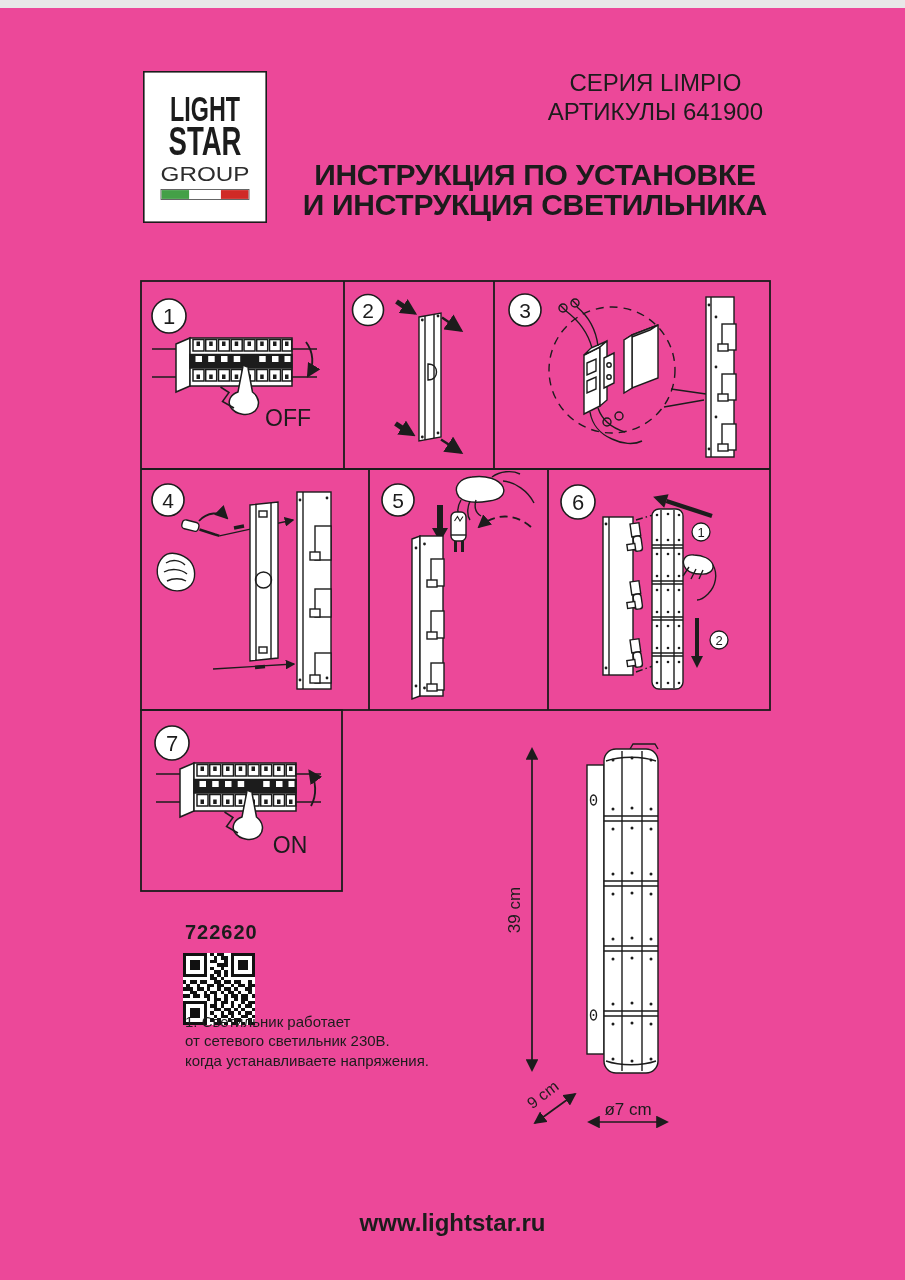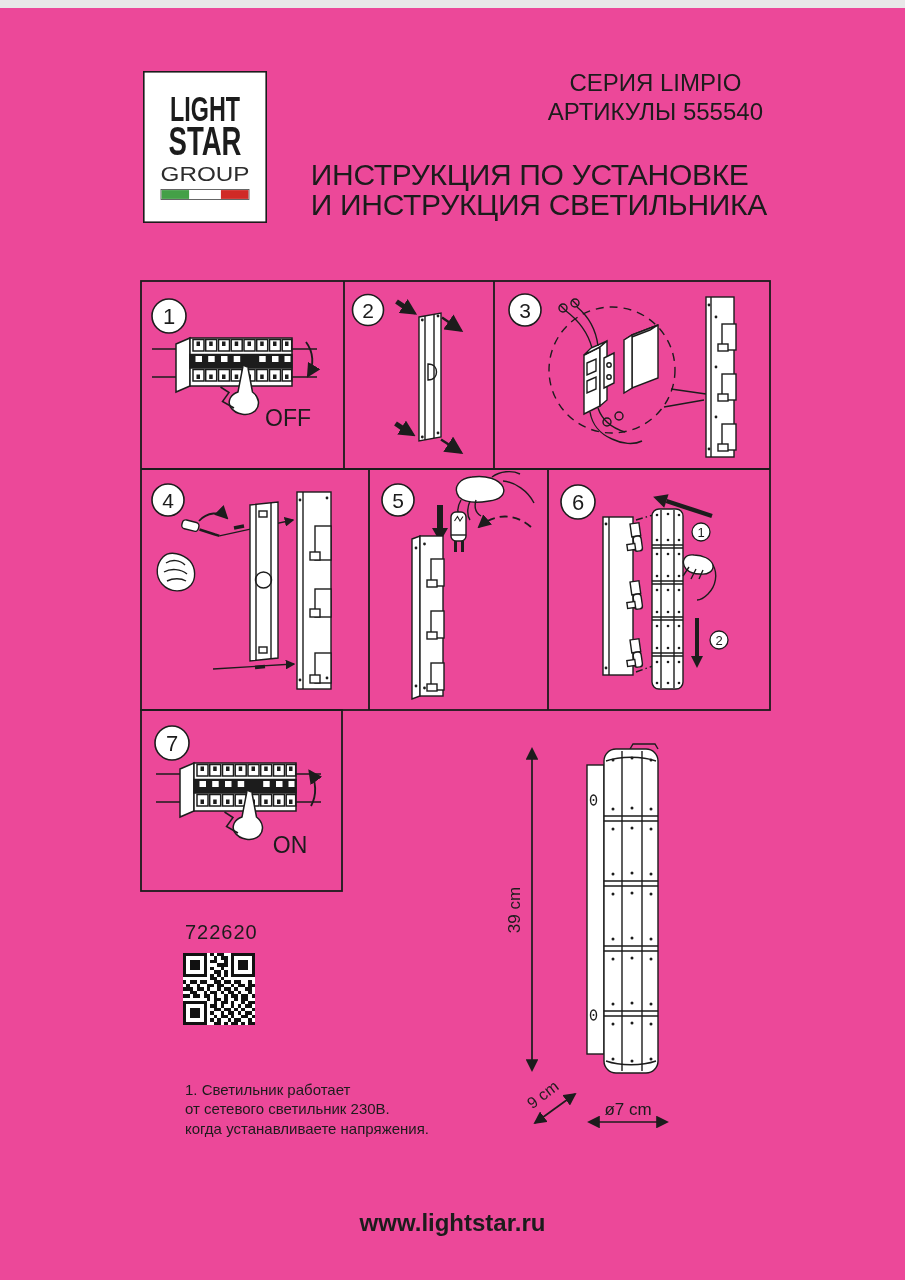--- a/index.html
+++ b/index.html
@@ -2,25 +2,25 @@
 <html><head>
 <meta charset="utf-8">
 <style>
   html,body{margin:0;padding:0;background:#e8e8e8;}
   .page{position:relative;width:905px;height:1280px;background:#ec4899;margin:8px auto;
         font-family:"Liberation Sans",sans-serif;color:#1c1c1c;overflow:hidden;}
   svg text{font-family:"Liberation Sans",sans-serif;}
   .art{position:absolute;left:0;top:0;}
   .hdr-top{position:absolute;top:60px;right:142px;text-align:center;
            font-weight:normal;font-size:24px;line-height:29px;letter-spacing:0px;}
-  .hdr-main{position:absolute;top:152px;right:138px;text-align:left;
-            font-weight:normal;font-size:30px;line-height:30px;letter-spacing:-0.3px;}
-  .article-no{position:absolute;left:185px;top:913px;font-size:20px;font-weight:normal;letter-spacing:1px;}
+  .hdr-main{position:absolute;top:152px;right:138px;text-align:center;
+            font-weight:bold;font-size:30px;line-height:30px;letter-spacing:-0.3px;}
+  .article-no{position:absolute;left:185px;top:913px;font-size:20px;font-weight:bold;letter-spacing:1px;}
   .qr{position:absolute;left:183px;top:945px;width:72px;height:72px;}
-  .notes{position:absolute;left:185px;top:1072px;font-size:15px;line-height:19.3px;}
+  .notes{position:absolute;left:185px;top:1004px;font-size:15px;line-height:19.3px;}
   .footer{position:absolute;left:0;top:1201px;width:905px;text-align:center;
           font-size:24px;font-weight:bold;}
 </style>
 </head>
 <body>
 
 <div class="page">
 
   <svg class="art" width="905" height="1280" viewBox="0 0 905 1280">
     <defs>
@@ -401,21 +401,21 @@
       </g>
       <path d="M535,1115 L575,1086" stroke-width="1.7" marker-start="url(#arr)" marker-end="url(#arr)"></path>
       <text transform="translate(546,1091) rotate(-37)" font-size="16" text-anchor="middle" fill="#1c1c1c" stroke="none">9 cm</text>
       <path d="M589,1114 L667,1114" stroke-width="1.7" marker-start="url(#arr)" marker-end="url(#arr)"></path>
       <text x="628" y="1107" font-size="17" text-anchor="middle" fill="#1c1c1c" stroke="none">ø7 cm</text>
     </g>
   </svg>
 
   <div class="hdr-top">
     <div>СЕРИЯ LIMPIO</div>
-    <div>АРТИКУЛЫ 555540</div>
+    <div>АРТИКУЛЫ 641900</div>
   </div>
   <div class="hdr-main">
     <div>ИНСТРУКЦИЯ ПО УСТАНОВКЕ</div>
     <div>И ИНСТРУКЦИЯ СВЕТИЛЬНИКА</div>
   </div>
 
   <div class="article-no">722620</div>
 
   <svg class="qr" viewBox="0 0 21 21" shape-rendering="crispEdges">
     <rect x="0" y="0" width="21" height="21" fill="#ffffff"></rect>

